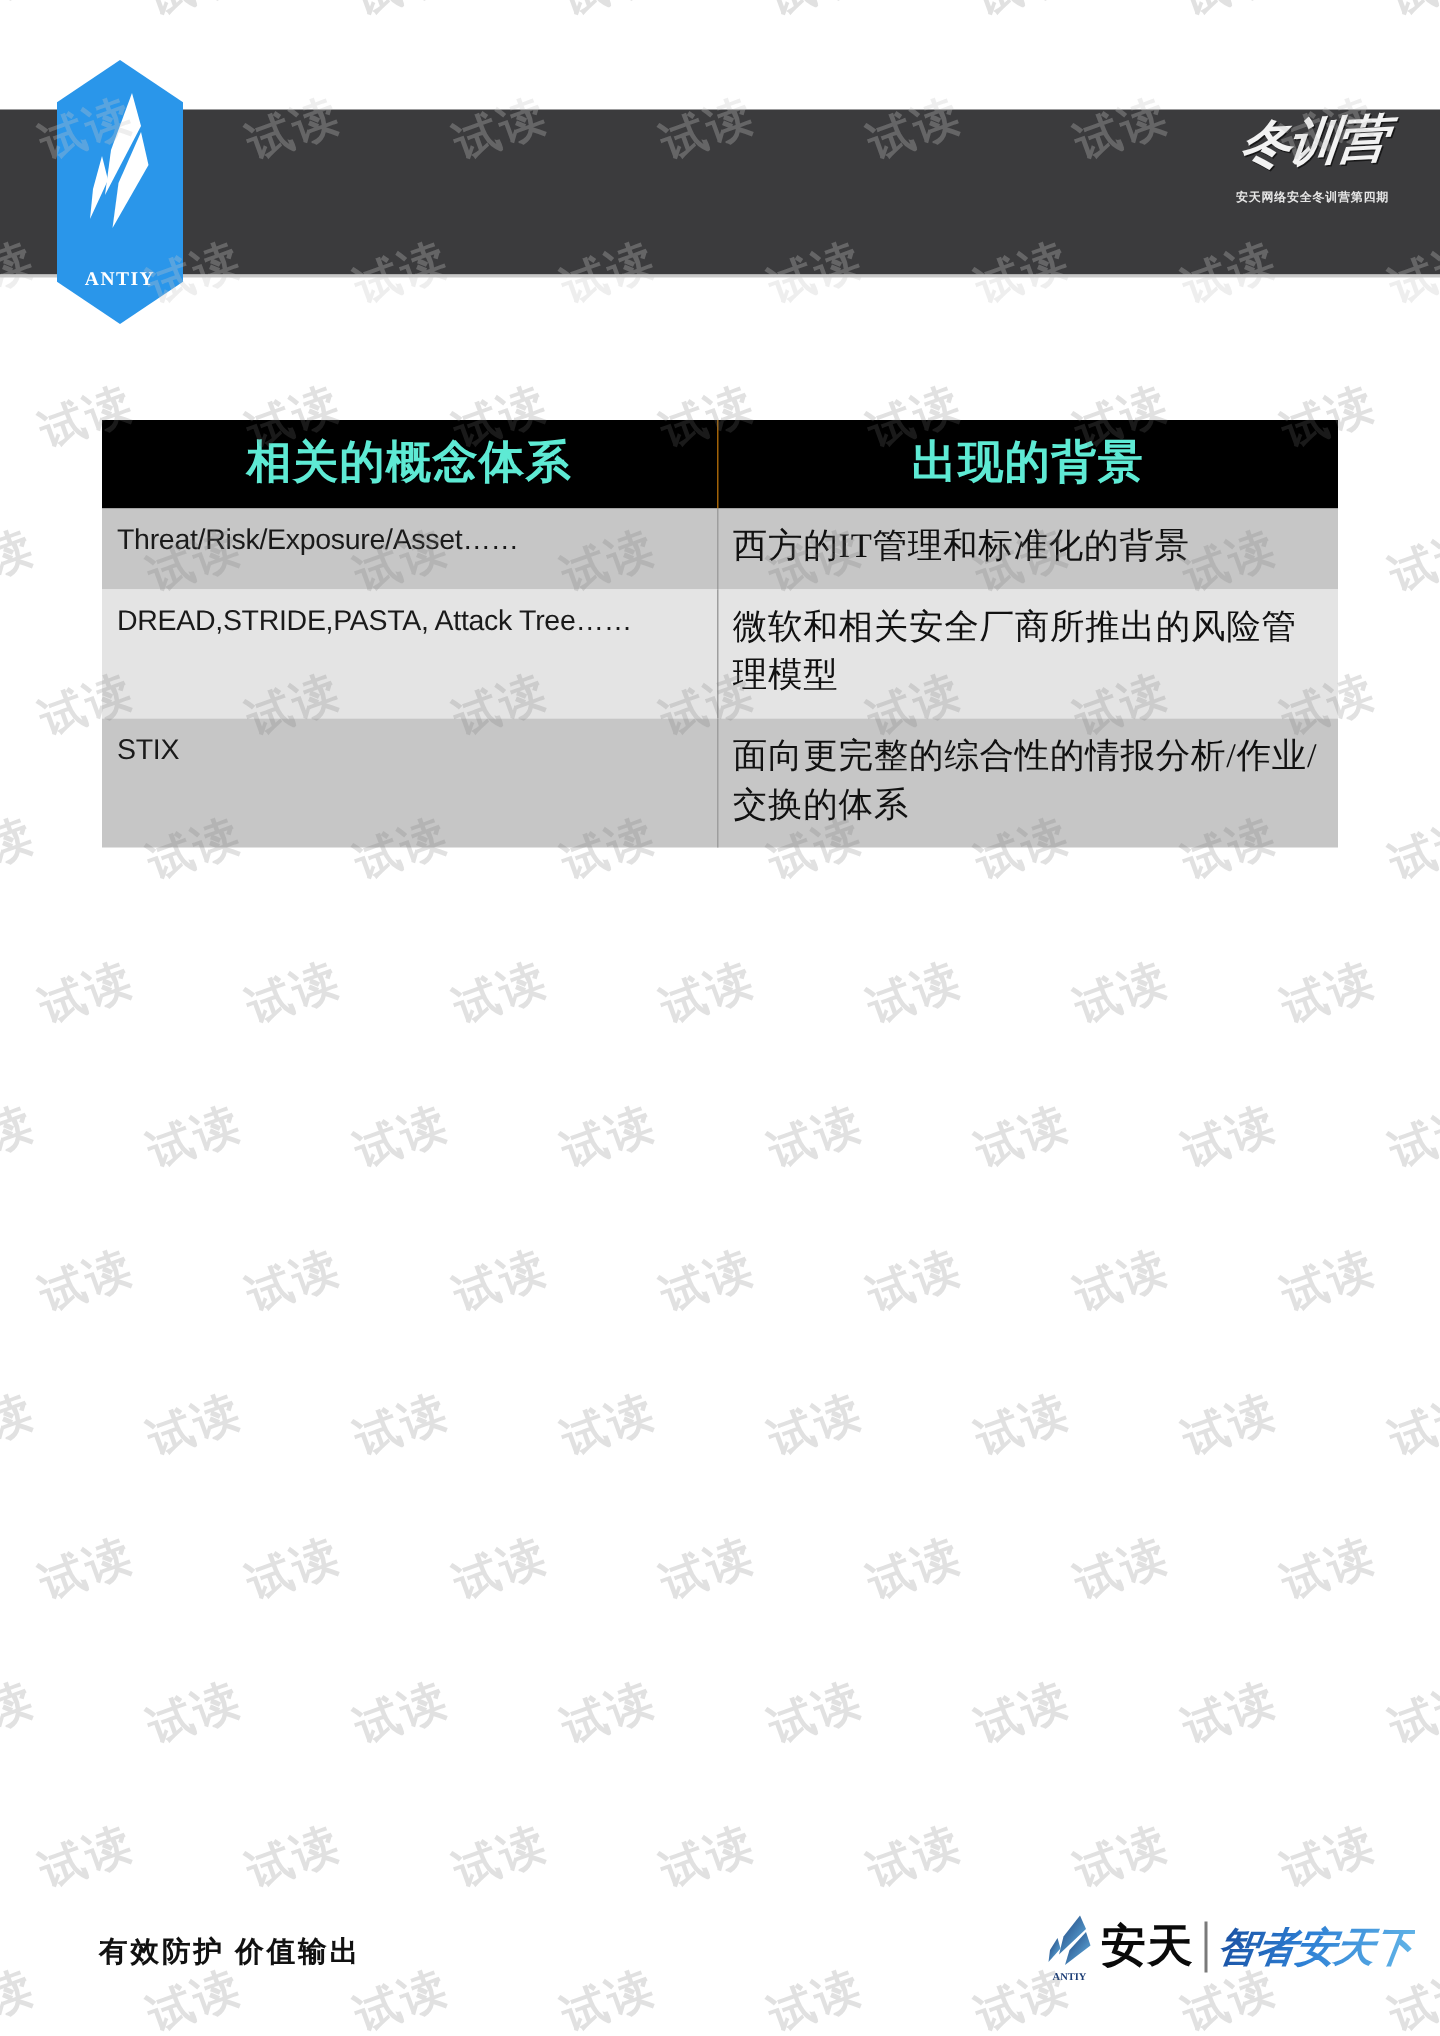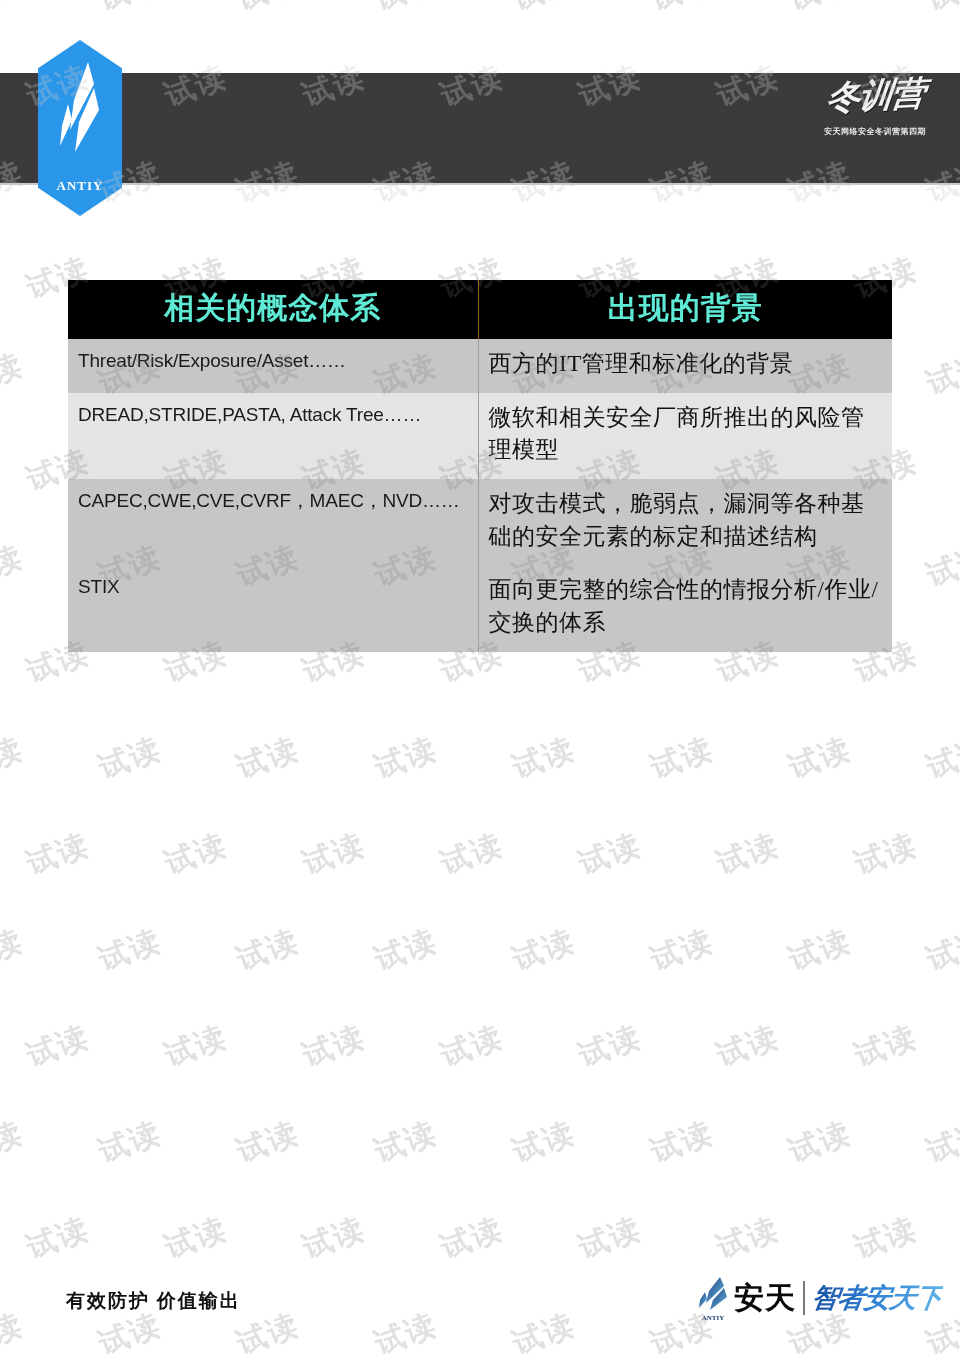--- a/index.html
+++ b/index.html
@@ -261,24 +261,20 @@
     </tr>
   </thead>
   <tbody>
     <tr class="r-dark">
       <td class="cell-en">Threat/Risk/Exposure/Asset……</td>
       <td class="cell-cn sep">西方的IT管理和标准化的背景</td>
     </tr>
     <tr class="r-light">
       <td class="cell-en">DREAD,STRIDE,PASTA, Attack Tree……</td>
       <td class="cell-cn sep">微软和相关安全厂商所推出的风险管理模型</td>
-    </tr>
-    <tr class="r-dark">
-      <td class="cell-en">CAPEC,CWE,CVE,CVRF，MAEC，NVD……</td>
-      <td class="cell-cn sep">对攻击模式，脆弱点，漏洞等各种基础的安全元素的标定和描述结构</td>
     </tr>
     <tr class="r-dark">
       <td class="cell-en">STIX</td>
       <td class="cell-cn sep">面向更完整的综合性的情报分析/作业/交换的体系</td>
     </tr>
   </tbody>
 </table>
 
 <div class="footer-slogan">有效防护 价值输出</div>
 

